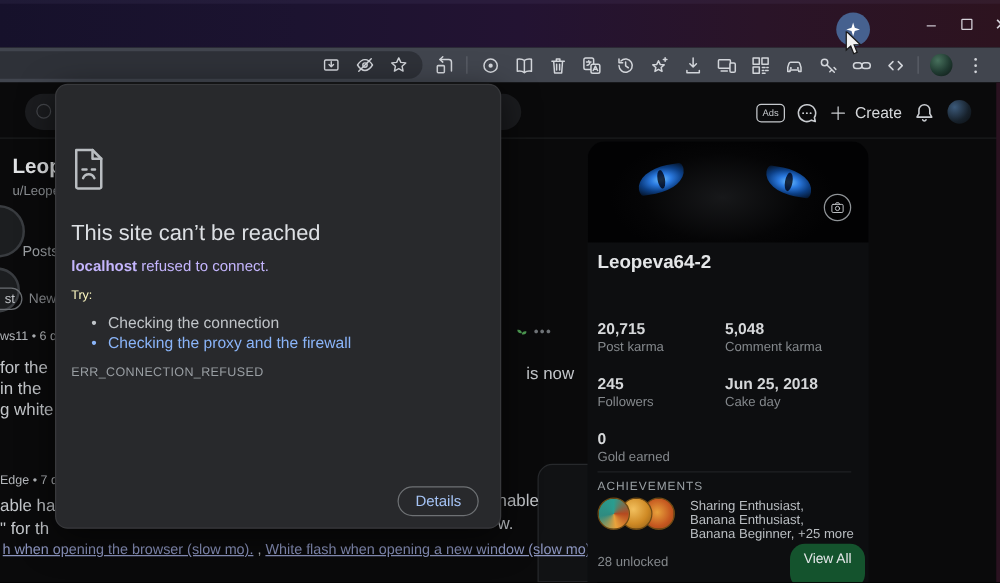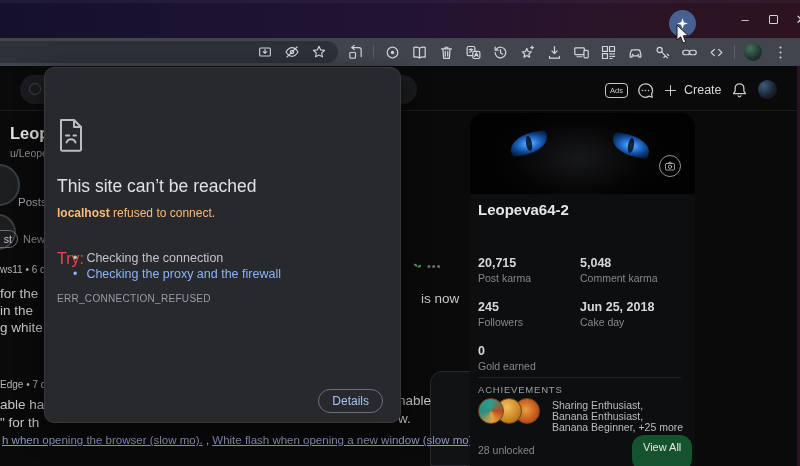--- a/index.html
+++ b/index.html
@@ -88,22 +88,22 @@
   .ach-lines{position:absolute;left:82px;top:287px;font-size:10.5px;line-height:11px;color:#b9bdc1;}
   .unlocked{position:absolute;left:8px;top:331px;font-size:10.5px;color:#84888c;}
   .viewall-btn{position:absolute;left:162px;top:322px;height:36px;border-radius:12px;background:#14532d;
     color:#e6e8ea;font-size:11px;line-height:24px;padding:0 11px;}
 
   
   .popup{position:absolute;left:44px;top:67px;width:357px;height:356px;background:#28292c;
     border:1px solid #38393c;border-radius:10px;box-shadow:0 8px 28px rgba(0,0,0,.6);z-index:50;}
   .sad-icon svg{stroke:#b9bdc1;fill:none;stroke-width:2;stroke-linecap:round;stroke-linejoin:round;}
   .pp-title{position:absolute;left:12px;top:108px;font-size:17.5px;color:#dde0e4;}
-  .pp-msg{position:absolute;left:12px;top:138px;font-size:12px;color:#fdba74;}
-  .pp-try{position:absolute;left:12px;top:163px;font-size:16px;color:#ef4444;margin-top:19px;}
+  .pp-msg{position:absolute;left:12px;top:138px;font-size:12px;color:#c4b5fd;}
+  .pp-try{position:absolute;left:12px;top:163px;font-size:10px;color:#fef9c3;}
   .pp-li{position:absolute;left:28px;font-size:12.5px;color:#c0c4c8;}
   .pp-li::before{content:"•";margin-right:9px;color:#c0c4c8;}
   .pp-li.link, .pp-li.link::before{color:#8ab4f8;}
   .pp-err{position:absolute;left:12px;top:225px;font-size:10px;letter-spacing:.3px;color:#999ea3;}
   .reload-btn{position:absolute;left:12px;top:321px;height:24px;line-height:24px;padding:0 15px;
     border-radius:13px;background:#a9c7f8;color:#1b2a44;font-size:12px;font-weight:bold;}
   .details-btn{position:absolute;right:17px;top:321px;height:24px;line-height:22px;padding:0 13px;
     border-radius:13px;border:1px solid #6e7174;color:#a5c3f5;font-size:12px;background:transparent;}
 
   .cursor{position:absolute;left:676px;top:25px;z-index:200;}

